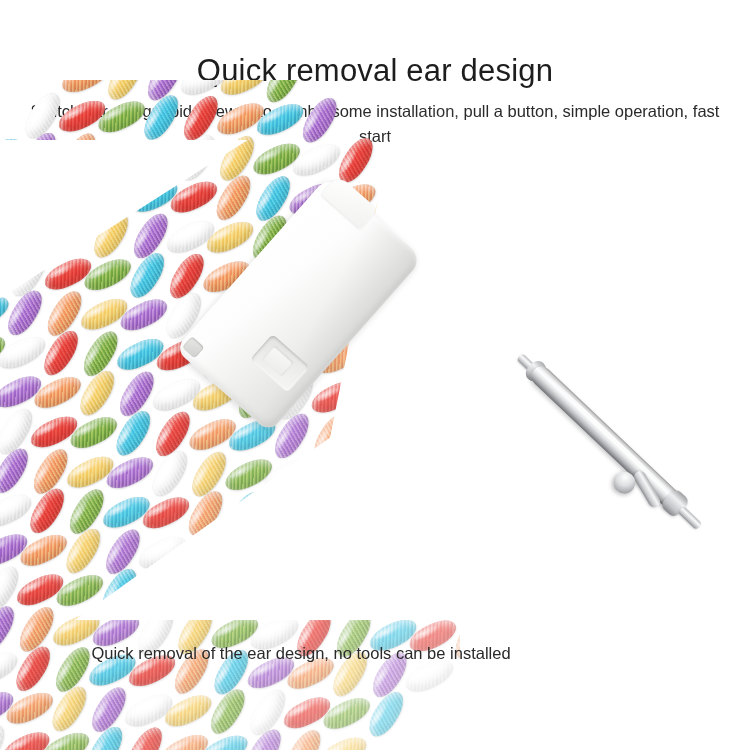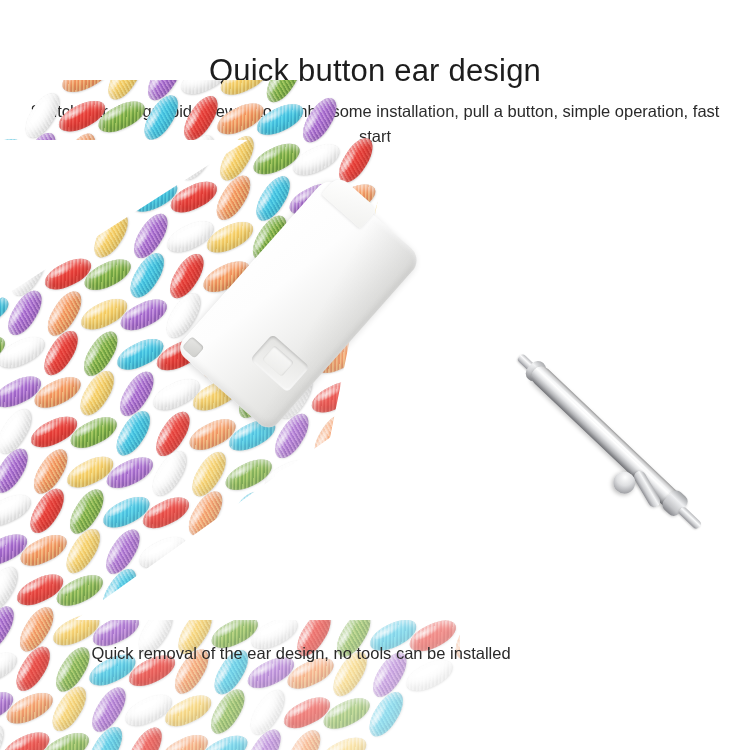--- a/index.html
+++ b/index.html
@@ -312,21 +312,21 @@
     background:
       radial-gradient(circle at 36% 30%, #ffffff 0%, #dedfe1 40%, #a9aaae 72%, #76777c 100%);
     box-shadow: 0 2px 4px rgba(0,0,0,.26);
   }
 </style>
 </head>
 <body>
 
 <div id="page">
 
-  <h1 class="headline">Quick button ear design</h1>
+  <h1 class="headline">Quick removal ear design</h1>
 
   <p class="subhead">Switch ear design, bid farewell to cumbersome installation, pull a button, simple operation, fast start</p>
 
   <div id="photo">
 
     <div class="strap-wrap">
       <div class="strap">
         <div class="weave" id="weave">
             <div class="bead" style="left: 464px; top: 0px; width: 50px; height: 23px; background: rgb(70, 195, 226); transform: rotate(16deg); z-index: 2;"></div>
             <div class="bead" style="left: 522px; top: 0px; width: 50px; height: 23px; background: rgb(255, 255, 255); transform: rotate(-16deg); z-index: 1; box-shadow: rgba(255, 255, 255, 0.9) 0px 3px 6px inset, rgba(0, 0, 0, 0.17) 0px -5px 9px inset, rgba(0, 0, 0, 0.18) 0px 1px 2px;"></div>

